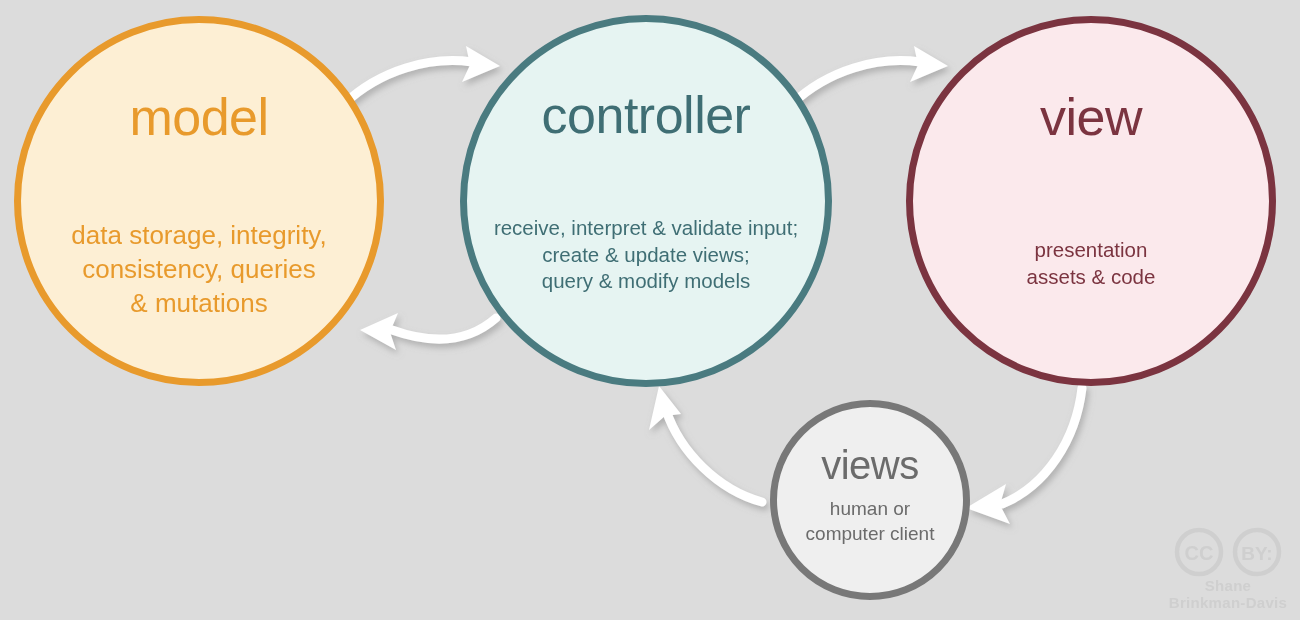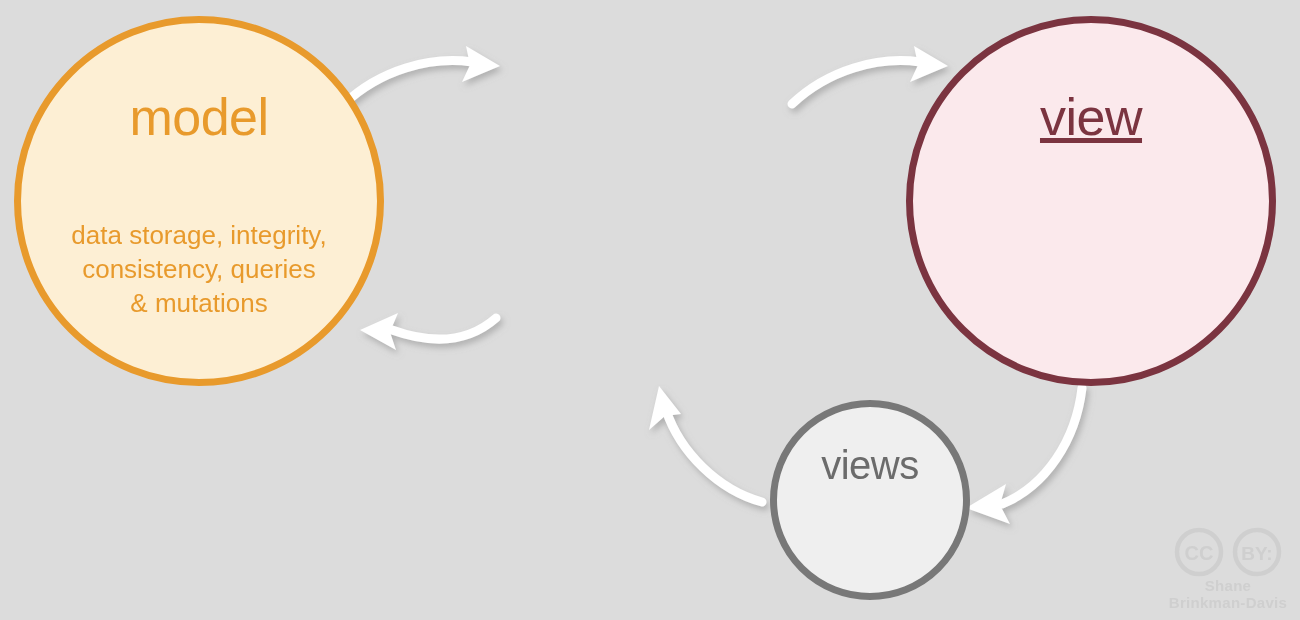--- a/index.html
+++ b/index.html
@@ -63,21 +63,21 @@
   #node-controller .node-desc  { font-size: 20.5px; margin-top: 74px; }
 
   
   #node-view {
     left: 906px; top: 16px;
     width: 370px; height: 370px;
     background: #fbe9ec;
     border: 7px solid #7b3440;
     color: #7b3440;
   }
-  #node-view .node-title { font-size: 52px; margin-top: 68px; text-decoration: underline; }
+  #node-view .node-title { font-size: 52px; margin-top: 68px; }
   #node-view .node-desc  { font-size: 20.5px; margin-top: 94px; }
 
   
   #node-user {
     left: 770px; top: 400px;
     width: 200px; height: 200px;
     background: #efefef;
     border: 7px solid #787878;
     color: #6b6b6b;
   }
@@ -153,27 +153,37 @@
     </g>
   </svg>
 
   <div class="node" id="node-model">
     <div class="node-title">model</div>
     <div class="node-desc">data storage, integrity,
 consistency, queries
 &amp; mutations</div>
   </div>
 
+  <div class="node" id="node-controller">
+    <div class="node-title">controller</div>
+    <div class="node-desc">receive, interpret &amp; validate input;
+create &amp; update views;
+query &amp; modify models</div>
+  </div>
 
   <div class="node" id="node-view">
     <div class="node-title">view</div>
+    <div class="node-desc">presentation
+assets &amp; code</div>
   </div>
 
   <div class="node" id="node-user">
     <div class="node-title">views</div>
+    <div class="node-desc">human or
+computer client</div>
   </div>
 
   <div id="cc-badge">
     <div class="cc-marks">
       <svg width="52" height="52" viewBox="0 0 52 52">
         <circle cx="26" cy="26" r="22" fill="none" stroke="#cfcfcf" stroke-width="4.5"></circle>
         <text x="26" y="34" text-anchor="middle" font-family="'Liberation Sans', sans-serif" font-size="20" font-weight="bold" fill="#cfcfcf">CC</text>
       </svg>
       <svg width="52" height="52" viewBox="0 0 52 52">
         <circle cx="26" cy="26" r="22" fill="none" stroke="#cfcfcf" stroke-width="4.5"></circle>

